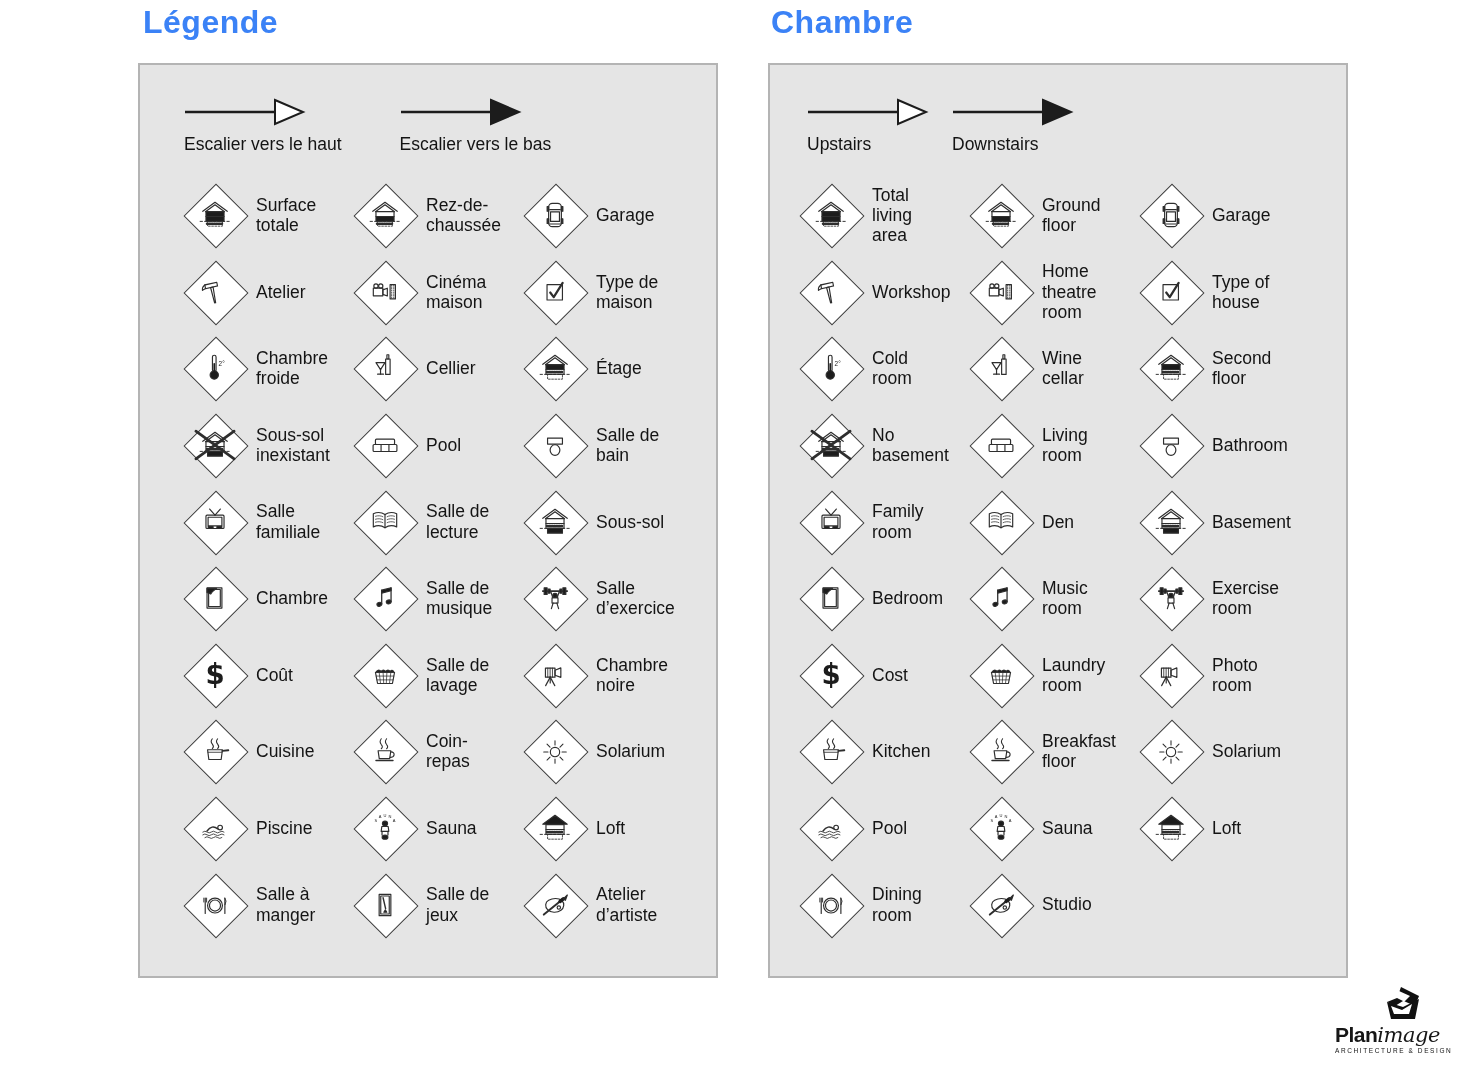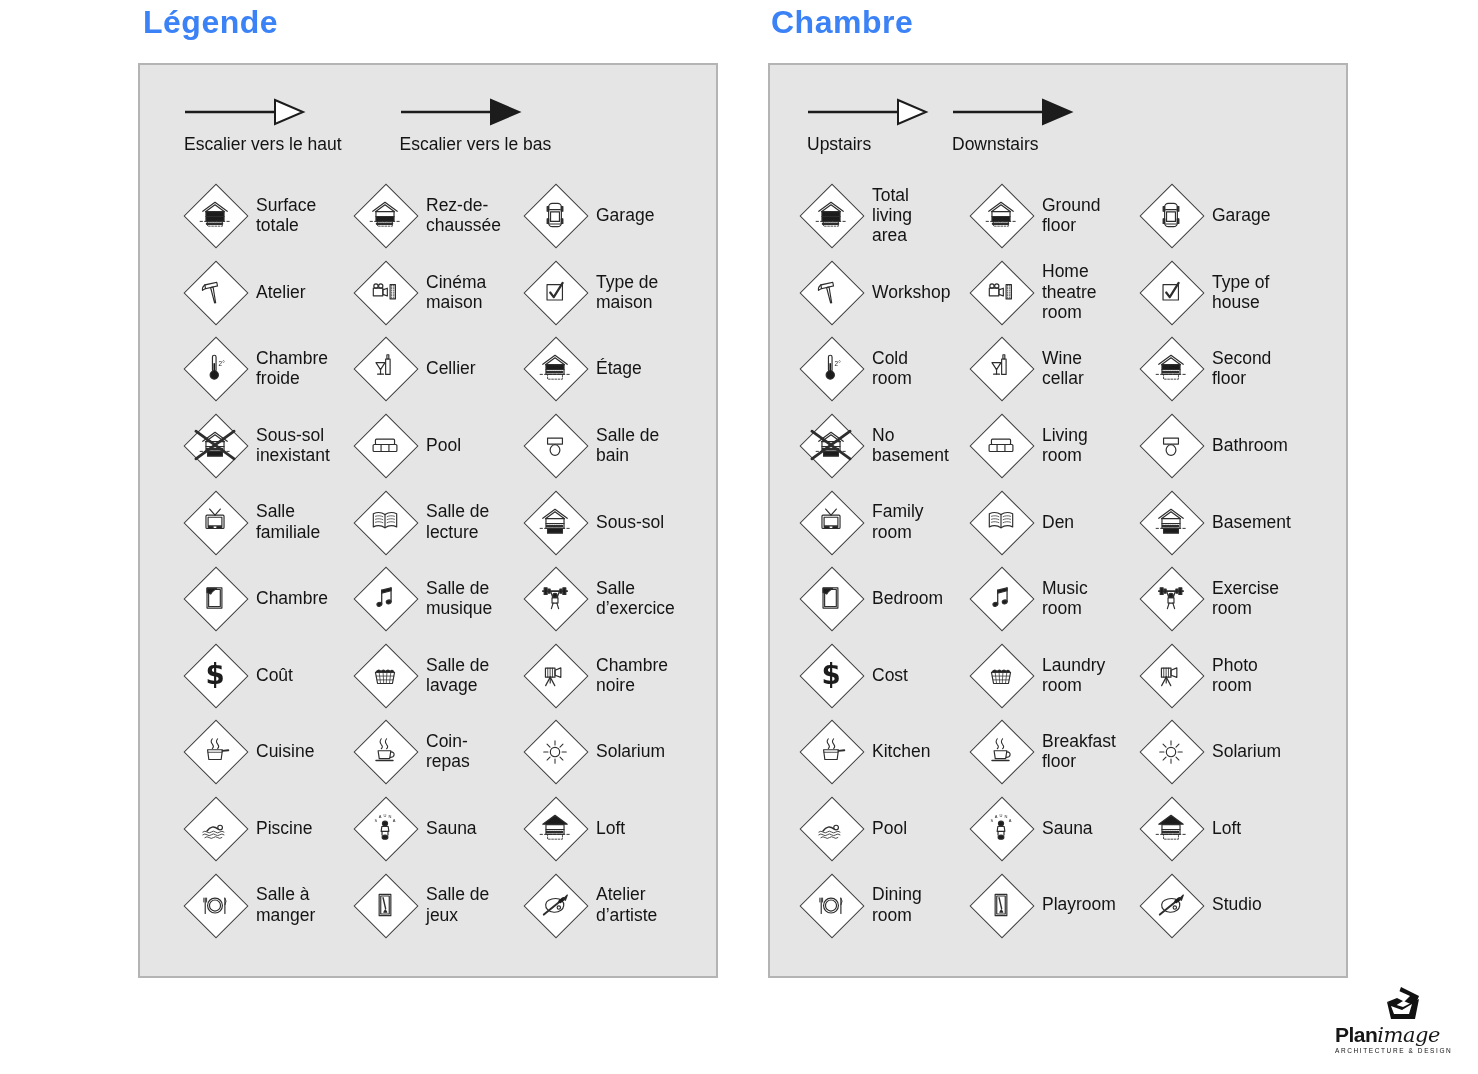--- a/index.html
+++ b/index.html
@@ -925,32 +925,20 @@
     <path d="M25.3,9.5 q2.3,2.6 0.2,6.2" stroke-width="0.9"></path>
           </svg>
         </div>
         <div class="item-label">Dining
 room</div>
       </div>
       <div class="cell">
         <div class="icon-wrap">
           <div class="diamond"></div>
           <svg class="pict" viewBox="0 0 32 32" fill="none" stroke="#2e2e2e" stroke-width="1.1" stroke-linecap="round" stroke-linejoin="round">
-            <rect x="10.5" y="6" width="11" height="20"></rect>
-    <rect x="12" y="7.5" width="8" height="17"></rect>
-    <line x1="14.2" y1="9.2" x2="16.6" y2="19.5" stroke-width="1.3"></line>
-    <polygon points="14.9,22.8 17.7,22.8 16.3,20.6" fill="#1c1c1c"></polygon>
-          </svg>
-        </div>
-        <div class="item-label">Playroom</div>
-      </div>
-      <div class="cell">
-        <div class="icon-wrap">
-          <div class="diamond"></div>
-          <svg class="pict" viewBox="0 0 32 32" fill="none" stroke="#2e2e2e" stroke-width="1.1" stroke-linecap="round" stroke-linejoin="round">
             <path d="M10,11.5 C6.6,13.2 6.4,17.8 9,20.4 C12,23.5 18,23.6 21.6,21 C24.6,18.8 25.2,14.4 22.6,12 C19.2,8.9 13.6,9.6 10,11.5 Z"></path>
     <circle cx="19.6" cy="18.4" r="1.6"></circle>
     <line x1="5.5" y1="25" x2="23.5" y2="10.4" stroke-width="1.9"></line>
     <line x1="20.8" y1="12.6" x2="23.8" y2="10.2" stroke-width="3.4" stroke="#1c1c1c"></line>
     <polygon points="23.8,10.2 27.6,6.6 25.8,11.6" fill="#1c1c1c"></polygon>
           </svg>
         </div>
         <div class="item-label">Studio</div>
       </div>
     </div>

